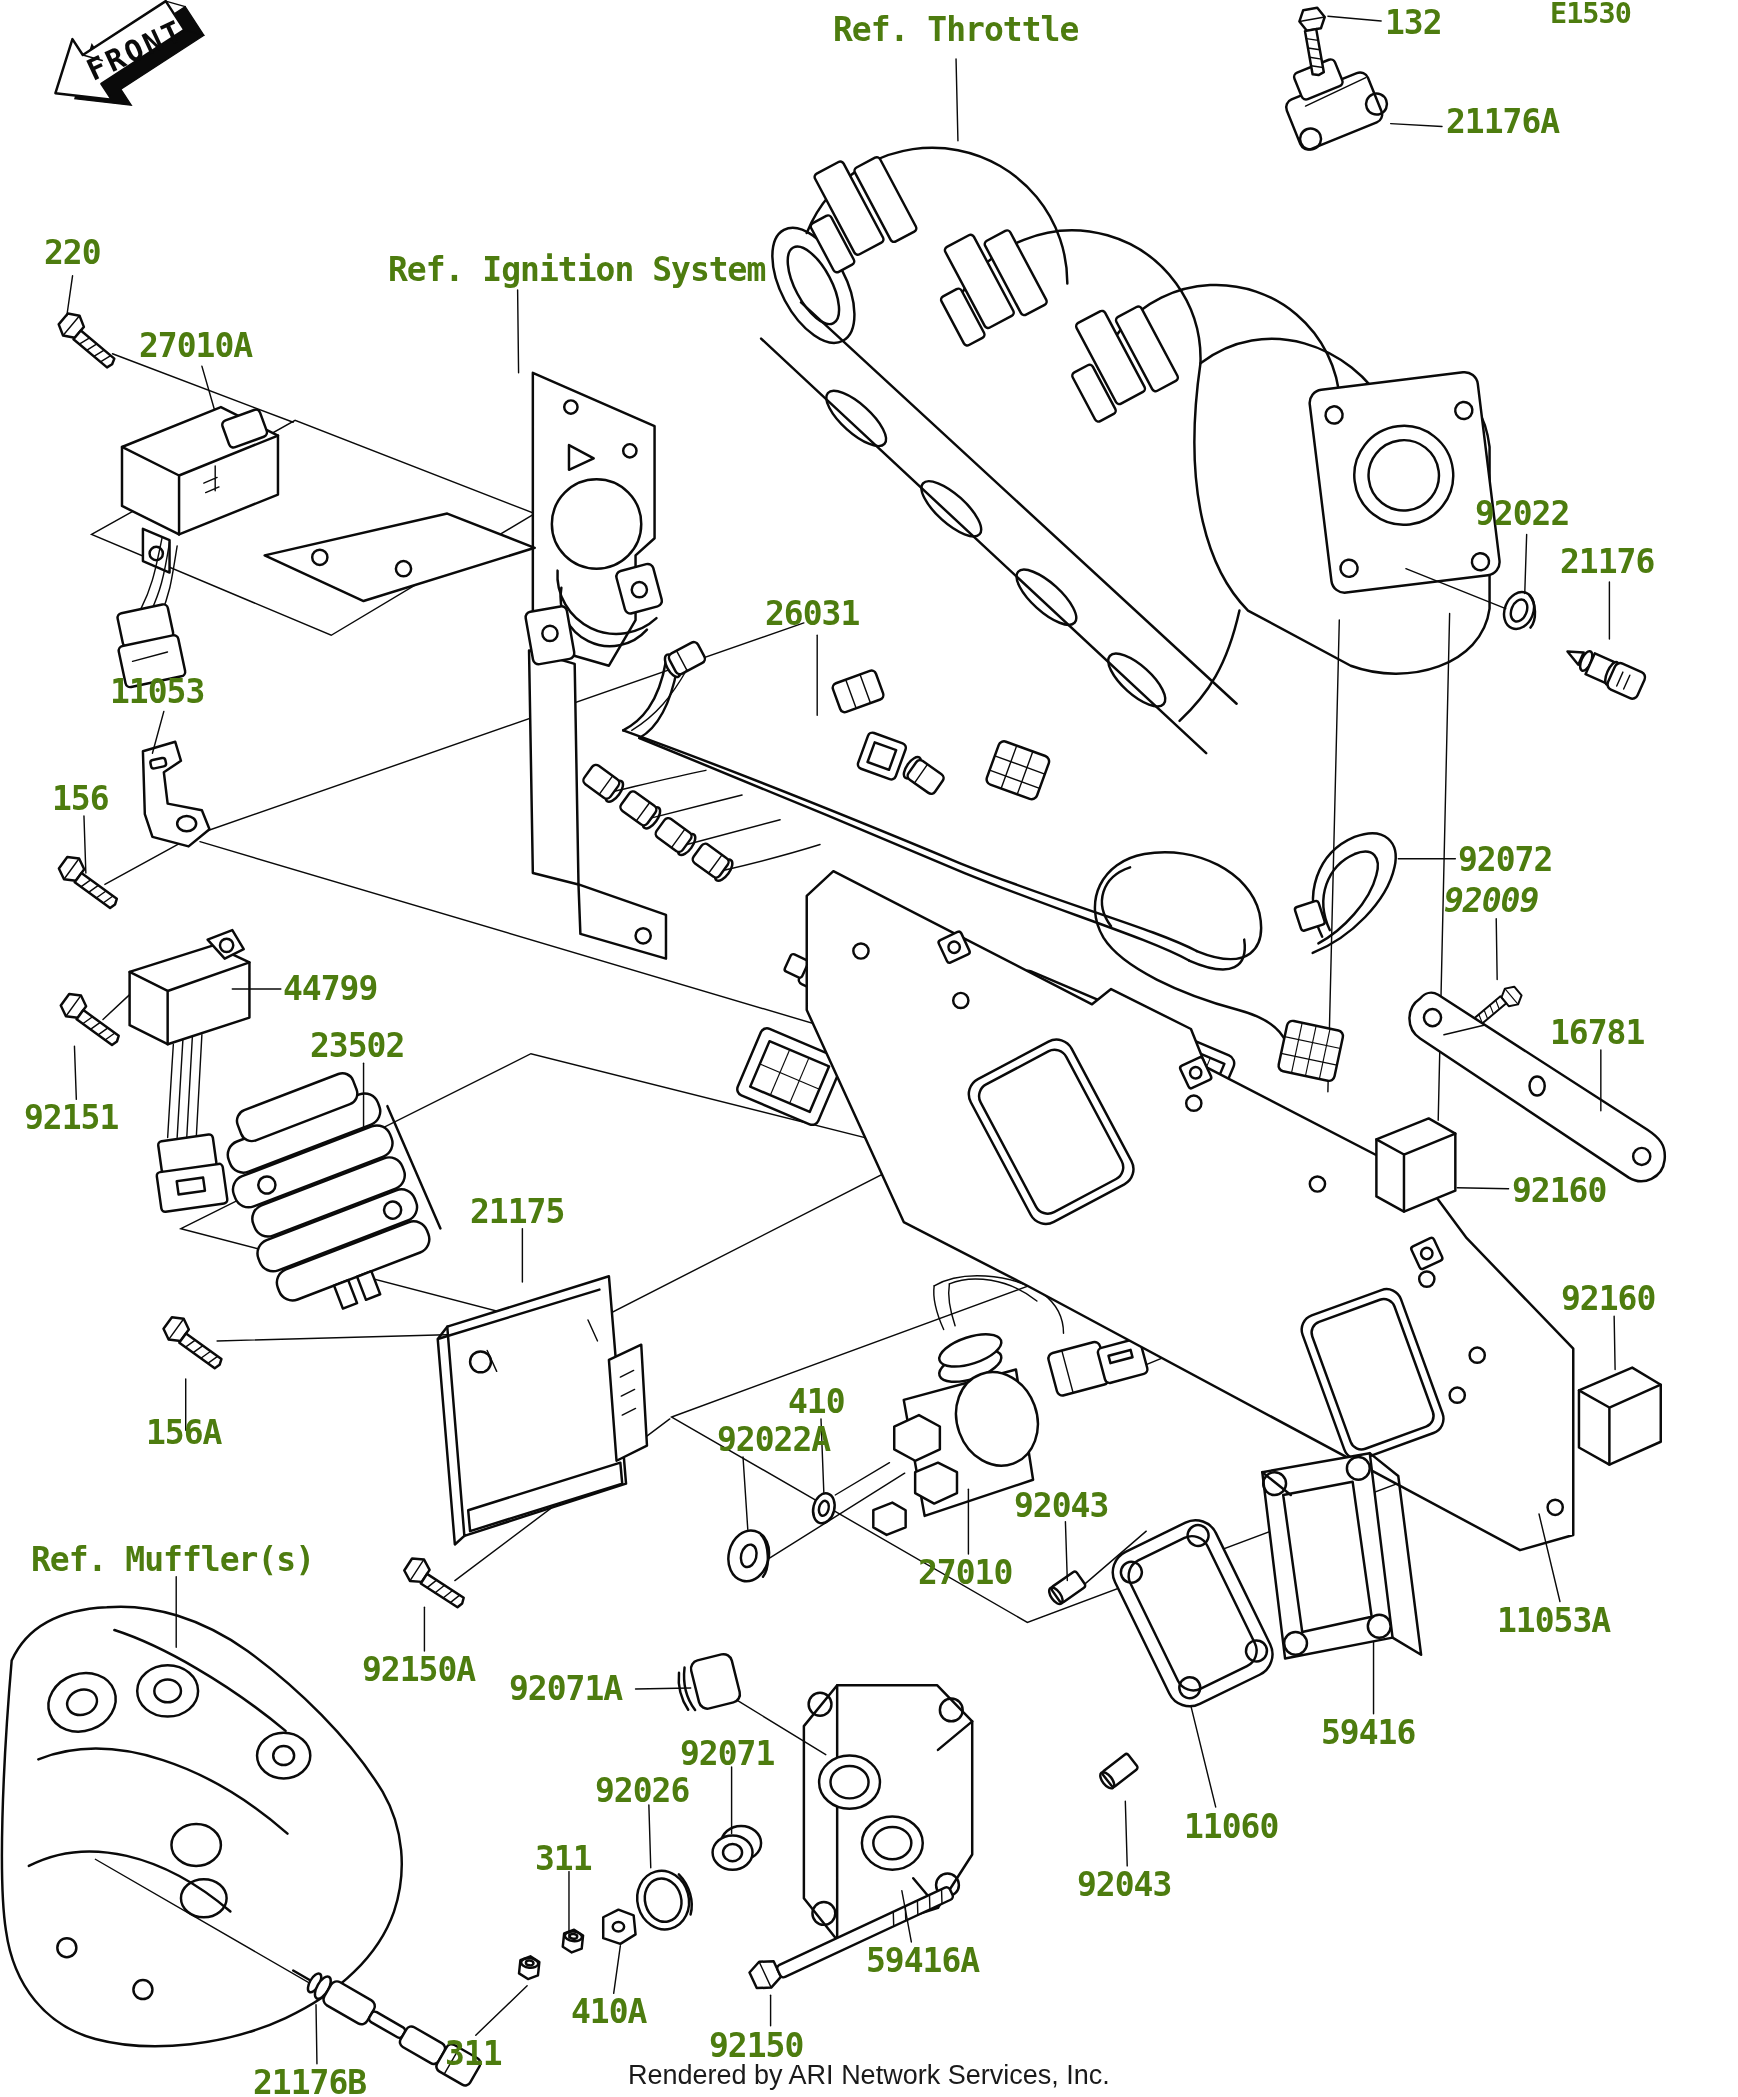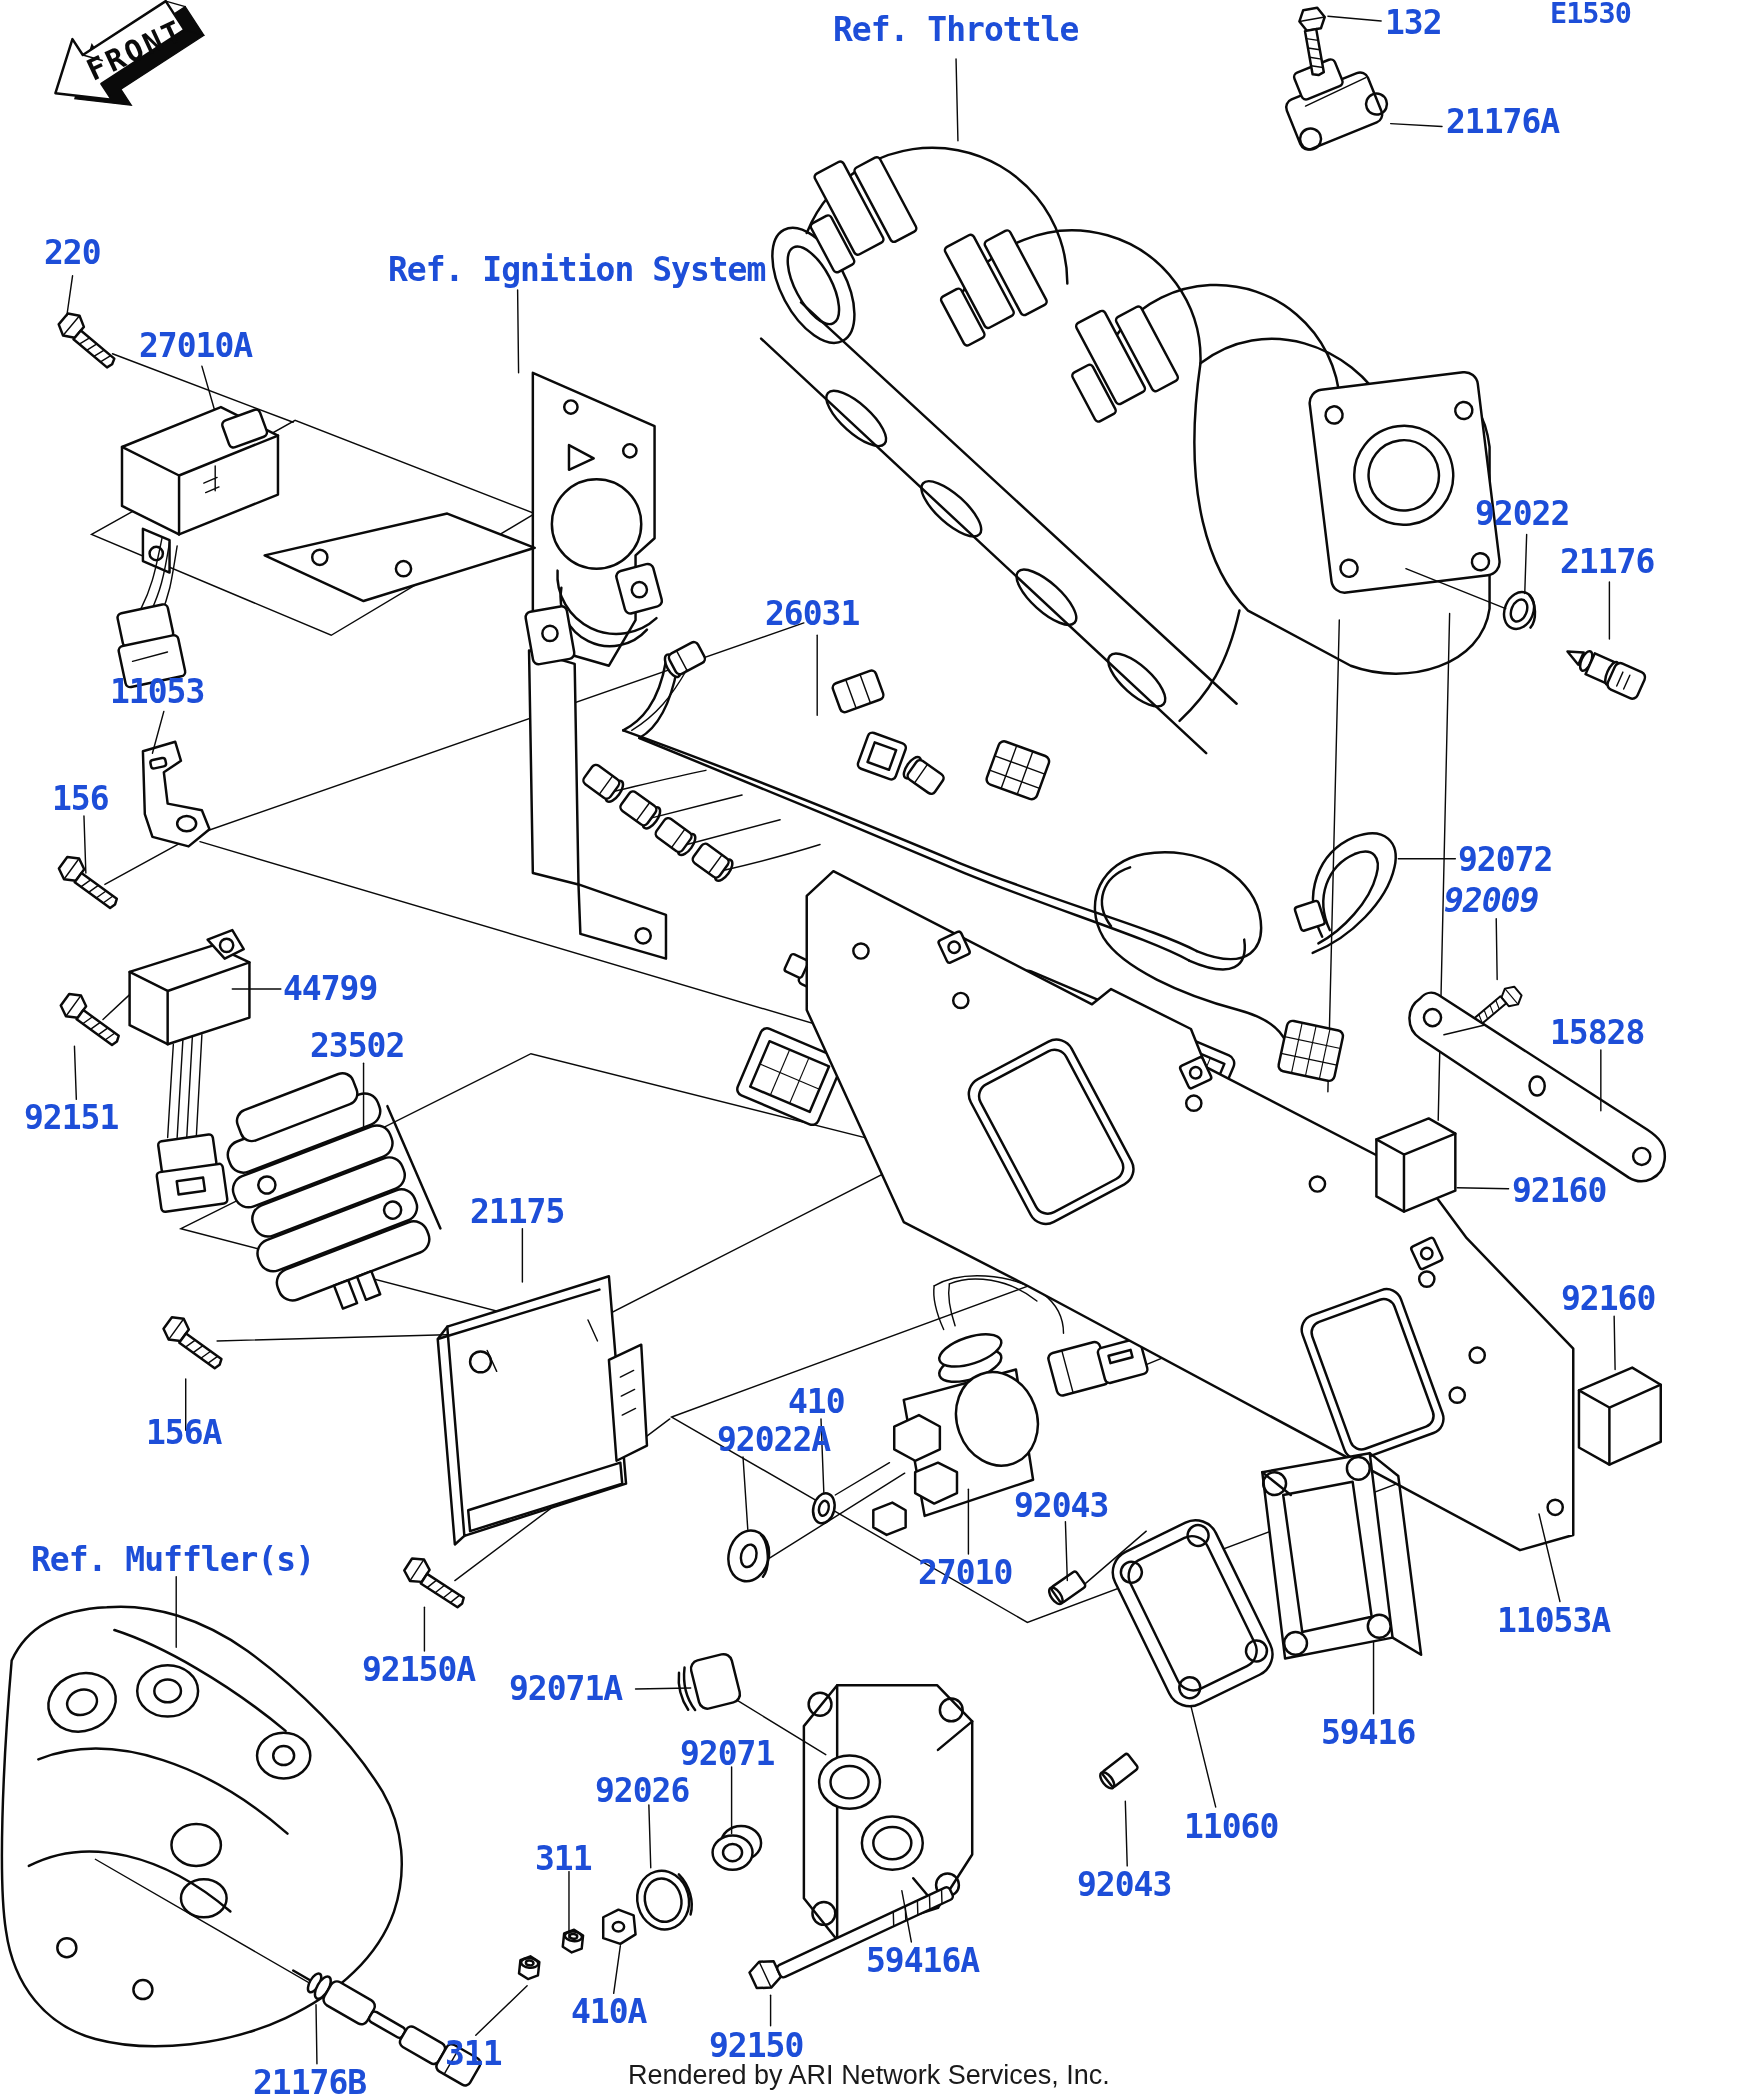--- a/index.html
+++ b/index.html
@@ -1,20 +1,20 @@
 <!DOCTYPE html>
 <html style="font-size:15px"><head>
 <meta charset="utf-8">
 <style>
   html,body{margin:0;padding:0;background:#fff;}
   #page{position:relative;width:1739px;height:2097px;background:#ffffff;overflow:hidden;
         font-family:"DejaVu Sans Mono", monospace;}
   #art{position:absolute;left:0;top:0;}
   .callout{position:absolute;font-family:"DejaVu Sans Mono", monospace;font-weight:bold;
-           font-size:33px;color:#1d4ed8;white-space:nowrap;letter-spacing:-1px;line-height:1;}
+           font-size:33px;color:#4d7c0f;white-space:nowrap;letter-spacing:-1px;line-height:1;}
   .callout.footer{font-family:"Liberation Sans", sans-serif;font-weight:normal;font-size:27px;
            letter-spacing:0;color:#1a1a1a;}
   svg text.front-txt{font-family:"DejaVu Sans Mono", monospace;font-weight:bold;font-size:31px;
            letter-spacing:3px;fill:#0a0a0a;}
   .p  {fill:none;stroke:#0a0a0a;stroke-width:2.6;stroke-linecap:round;stroke-linejoin:round;}
   .pf {fill:#ffffff;stroke:#0a0a0a;stroke-width:2.6;stroke-linejoin:round;}
   .pb {fill:#0a0a0a;stroke:#0a0a0a;stroke-width:1.4;}
   .t  {fill:none;stroke:#0a0a0a;stroke-width:1.5;stroke-linecap:round;}
   .t2 {fill:none;stroke:#0a0a0a;stroke-width:1.2;}
 </style>
@@ -547,21 +547,21 @@
       <div class="callout" style="left: 388px; top: 253px;">Ref. Ignition System</div>
       <div class="callout" style="left: 1475px; top: 497px;">92022</div>
       <div class="callout" style="left: 1560px; top: 545px;">21176</div>
       <div class="callout" style="left: 765px; top: 597px;">26031</div>
       <div class="callout" style="left: 110px; top: 675px;">11053</div>
       <div class="callout" style="left: 52px; top: 782px;">156</div>
       <div class="callout" style="left: 1458px; top: 843px; text-align: center;">92072</div>
       <div class="callout" style="left: 1444px; top: 884px; font-style: italic;">92009</div>
       <div class="callout" style="left: 283px; top: 972px;">44799</div>
       <div class="callout" style="left: 310px; top: 1029px;">23502</div>
-      <div class="callout" style="left: 1550px; top: 1016px;">15828</div>
+      <div class="callout" style="left: 1550px; top: 1016px;">16781</div>
       <div class="callout" style="left: 24px; top: 1101px;">92151</div>
       <div class="callout" style="left: 1512px; top: 1174px;">92160</div>
       <div class="callout" style="left: 470px; top: 1195px;">21175</div>
       <div class="callout" style="left: 1561px; top: 1282px;">92160</div>
       <div class="callout" style="left: 146px; top: 1416px;">156A</div>
       <div class="callout" style="left: 788px; top: 1385px;">410</div>
       <div class="callout" style="left: 679px; top: 1423px; margin-left: 38px;">92022A</div>
       <div class="callout" style="left: 1014px; top: 1489px;">92043</div>
       <div class="callout" style="left: 918px; top: 1556px;">27010</div>
       <div class="callout" style="left: 31px; top: 1543px;">Ref. Muffler(s)</div>

